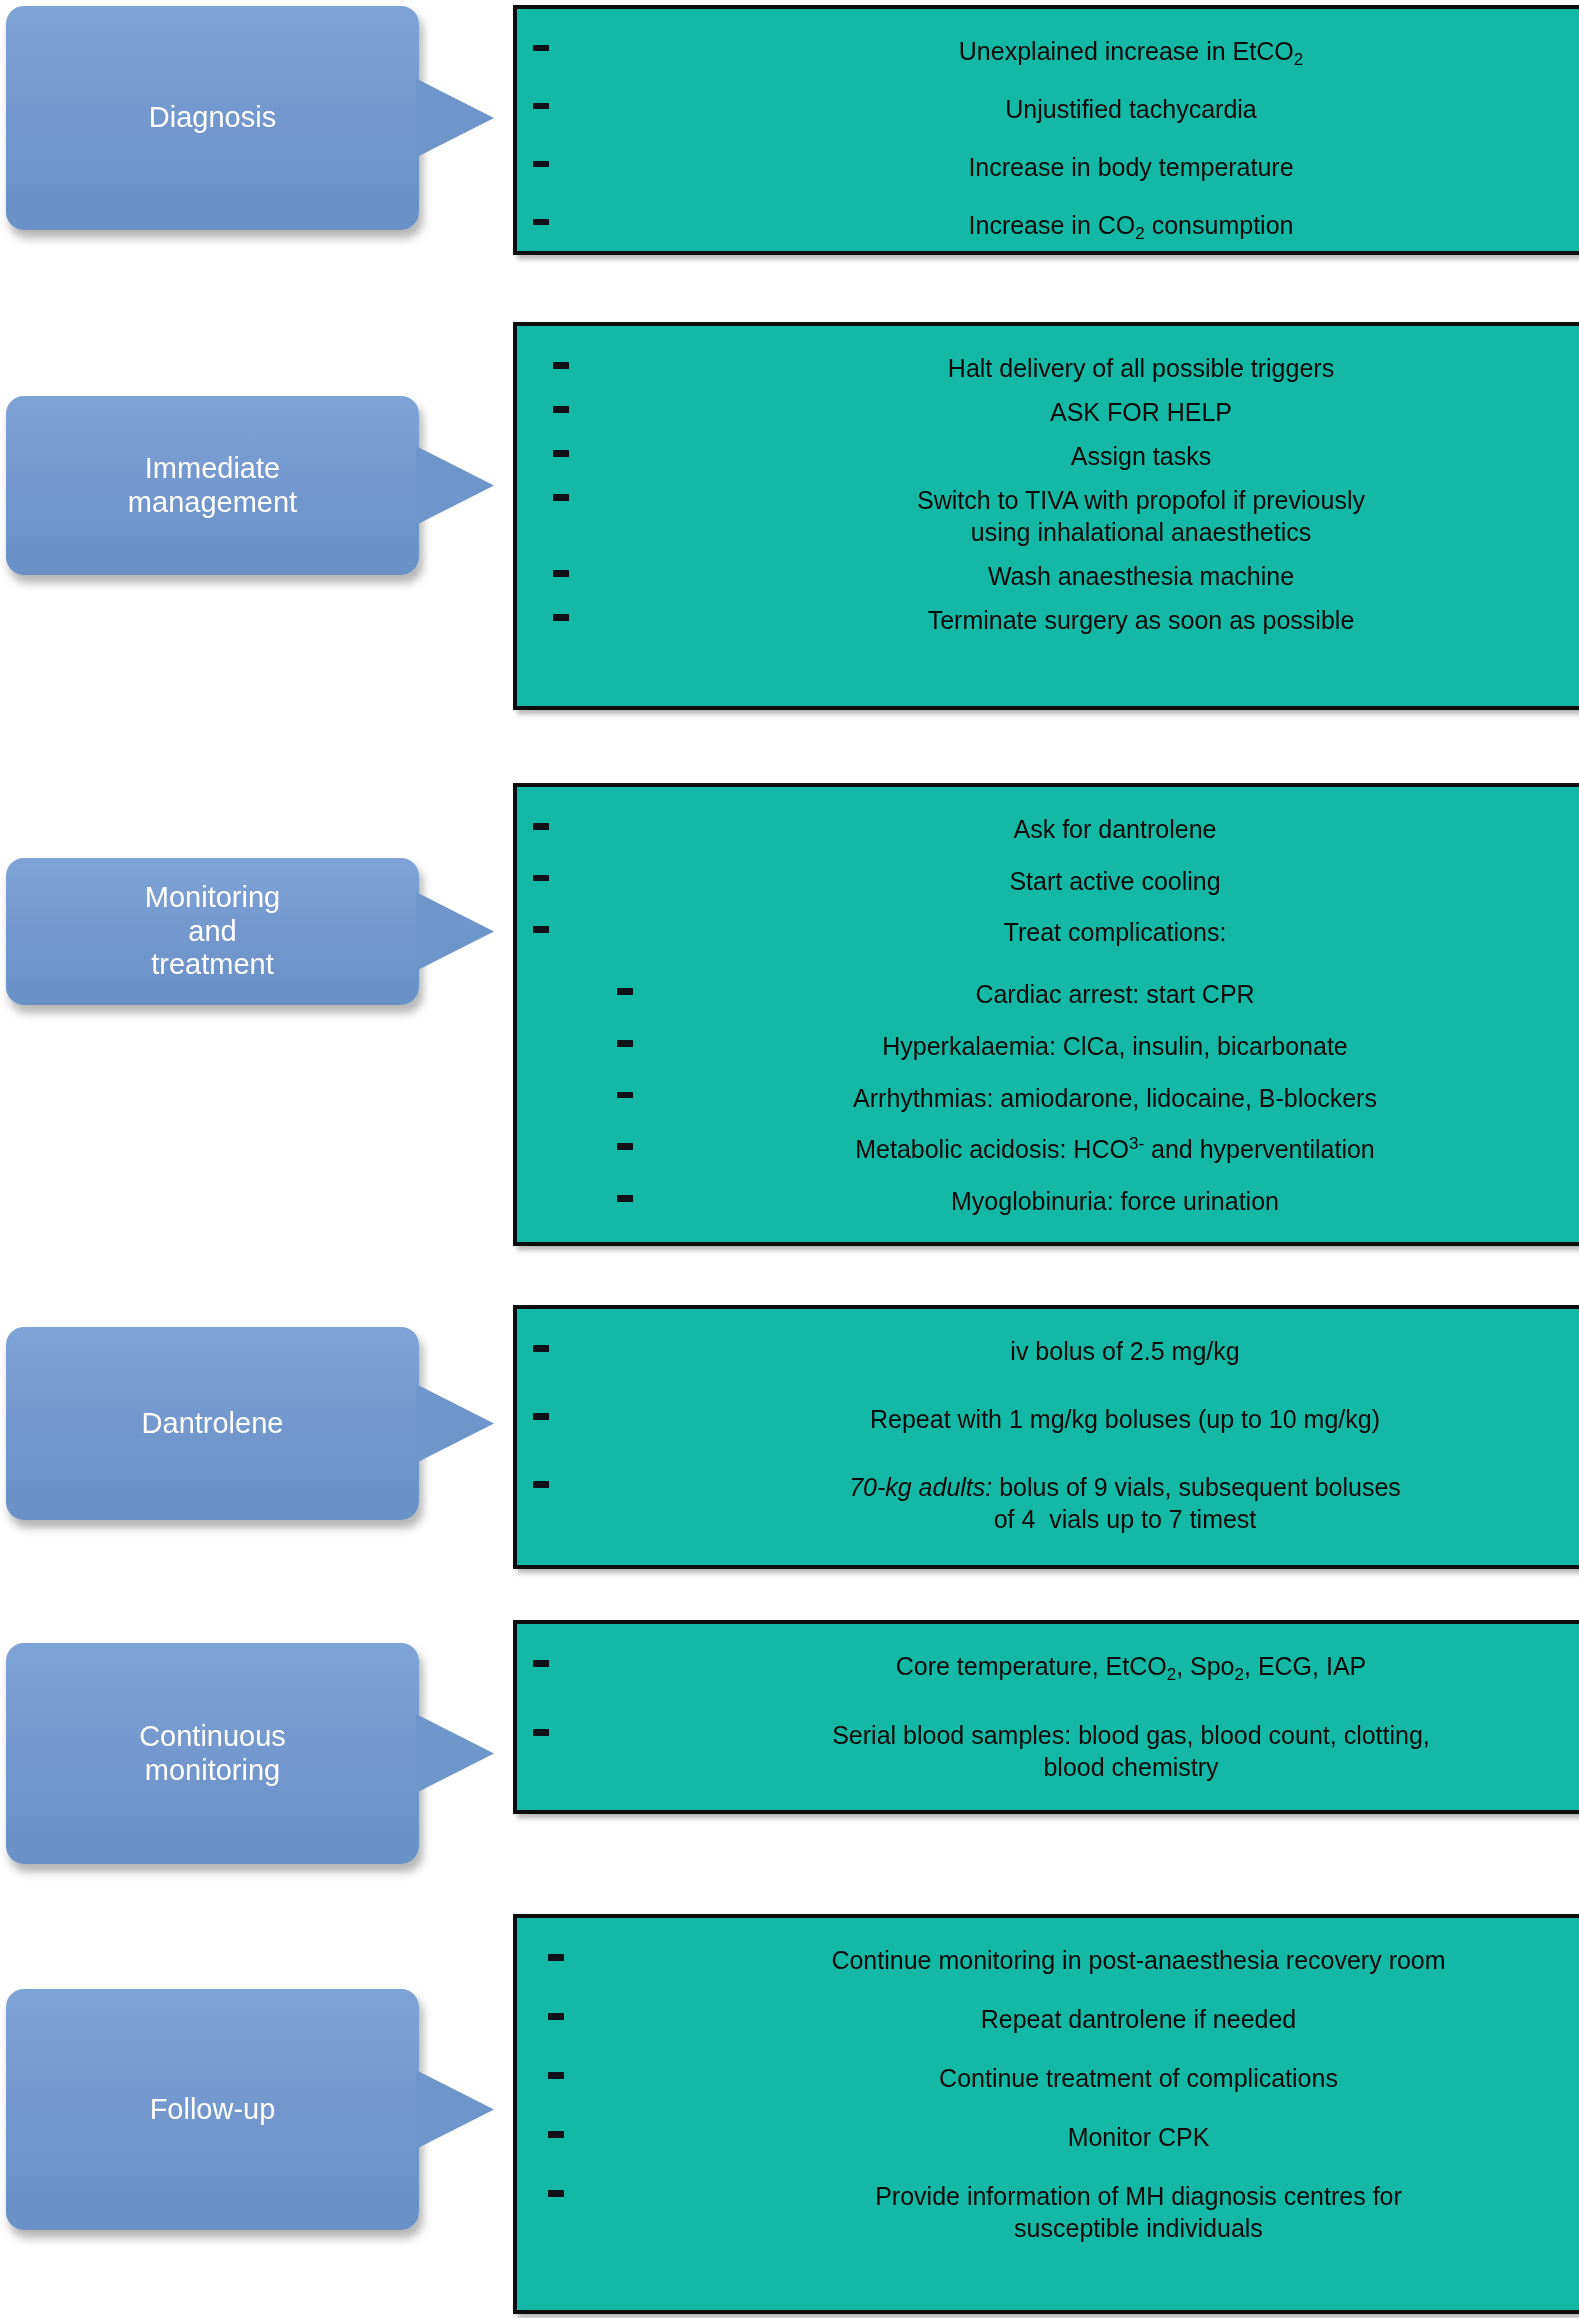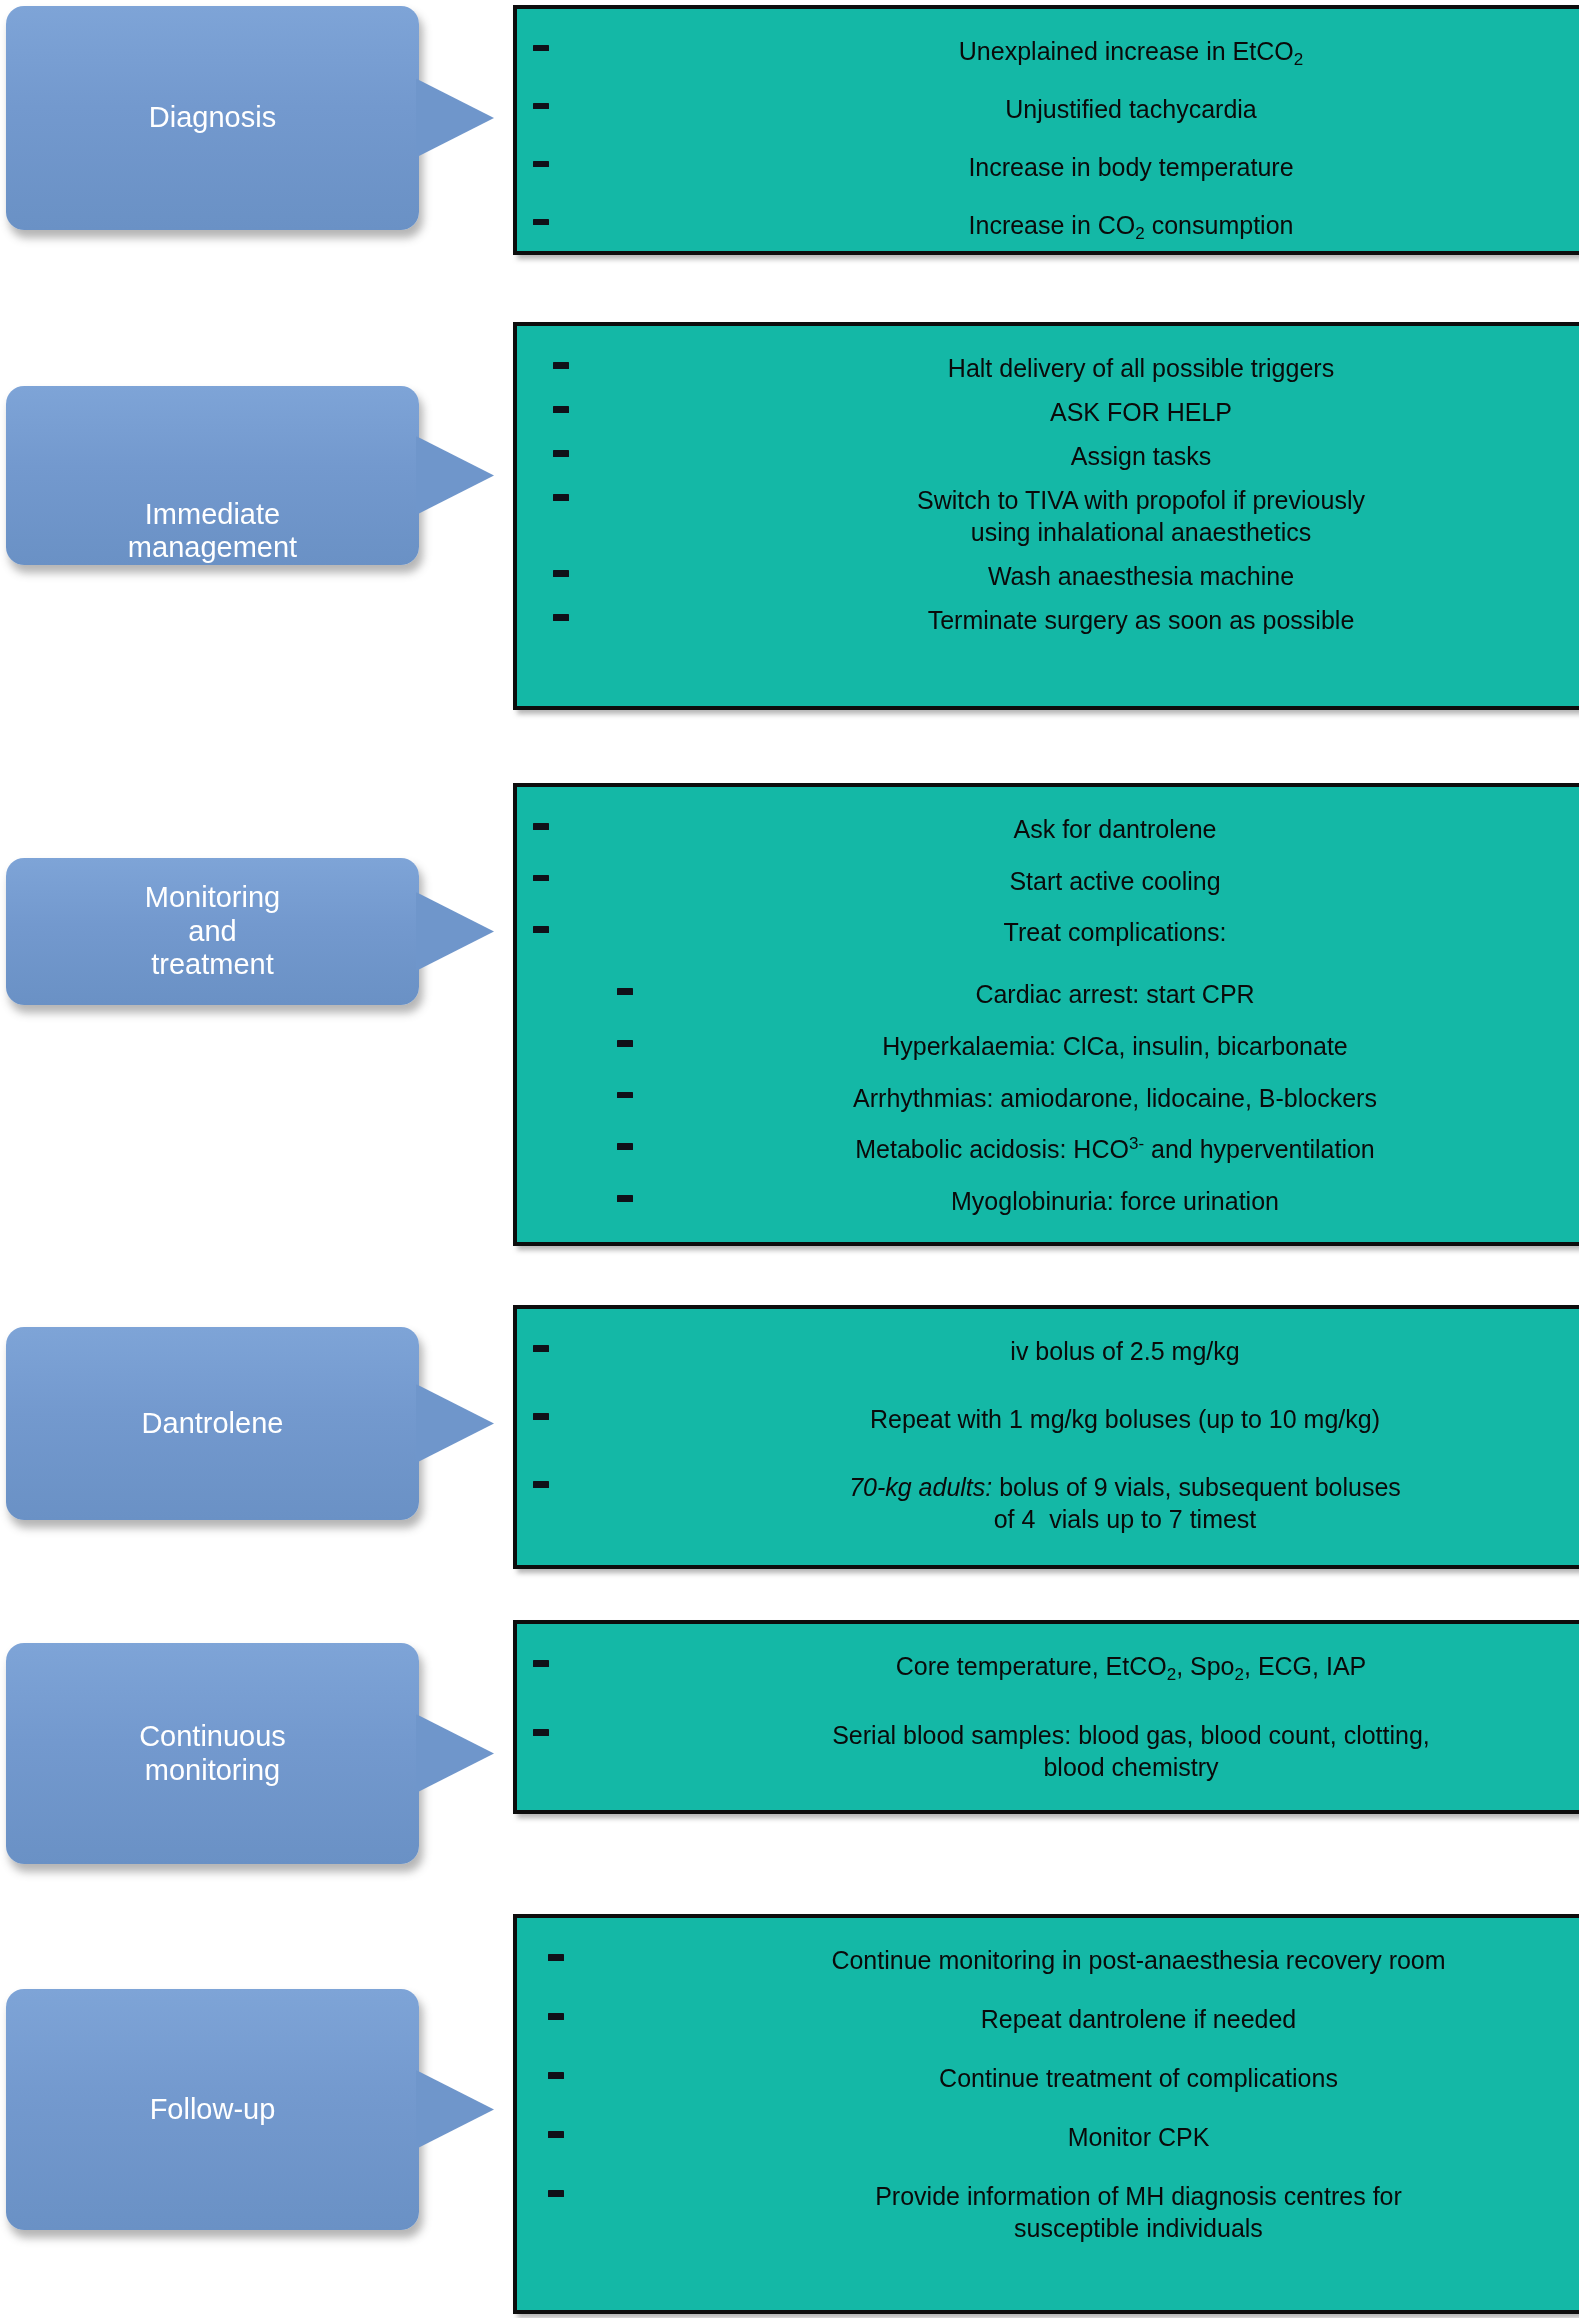--- a/index.html
+++ b/index.html
@@ -74,21 +74,21 @@
   .item.lvl2 .bullet { left: 100px; }
   sub { font-size: 68%; vertical-align: -5.4px; line-height: 0; }
   sup { font-size: 68%; vertical-align: 9.5px; line-height: 0; }
   i { font-style: italic; }
 
   
   .s1 .label { top: 6px;   height: 224px; }
   .s1 .box   { top: 4.8px;    height: 250px; }
   .s1 .item  { margin-bottom: 26px; }
 
-  .s2 .label { top: 386px;  height: 179px; align-items: flex-end; }
+  .s2 .label { top: 396px;  height: 179px; }
   .s2 .box   { top: 322px;  height: 388px; padding-left: 20px; }
   .s2 .item  { margin-bottom: 12px; }
 
   .s3 .label { top: 858px; height: 147px; }
   .s3 .box   { top: 783px; height: 463px; }
   .s3 .item  { margin-bottom: 19.7px; padding-left: 12px; }
   .s3 .item.lvl1 + .item.lvl2 { margin-top: 30px; }
 
   .s4 .label { top: 1327px; height: 193px; }
   .s4 .box   { top: 1305px; height: 264px; }

